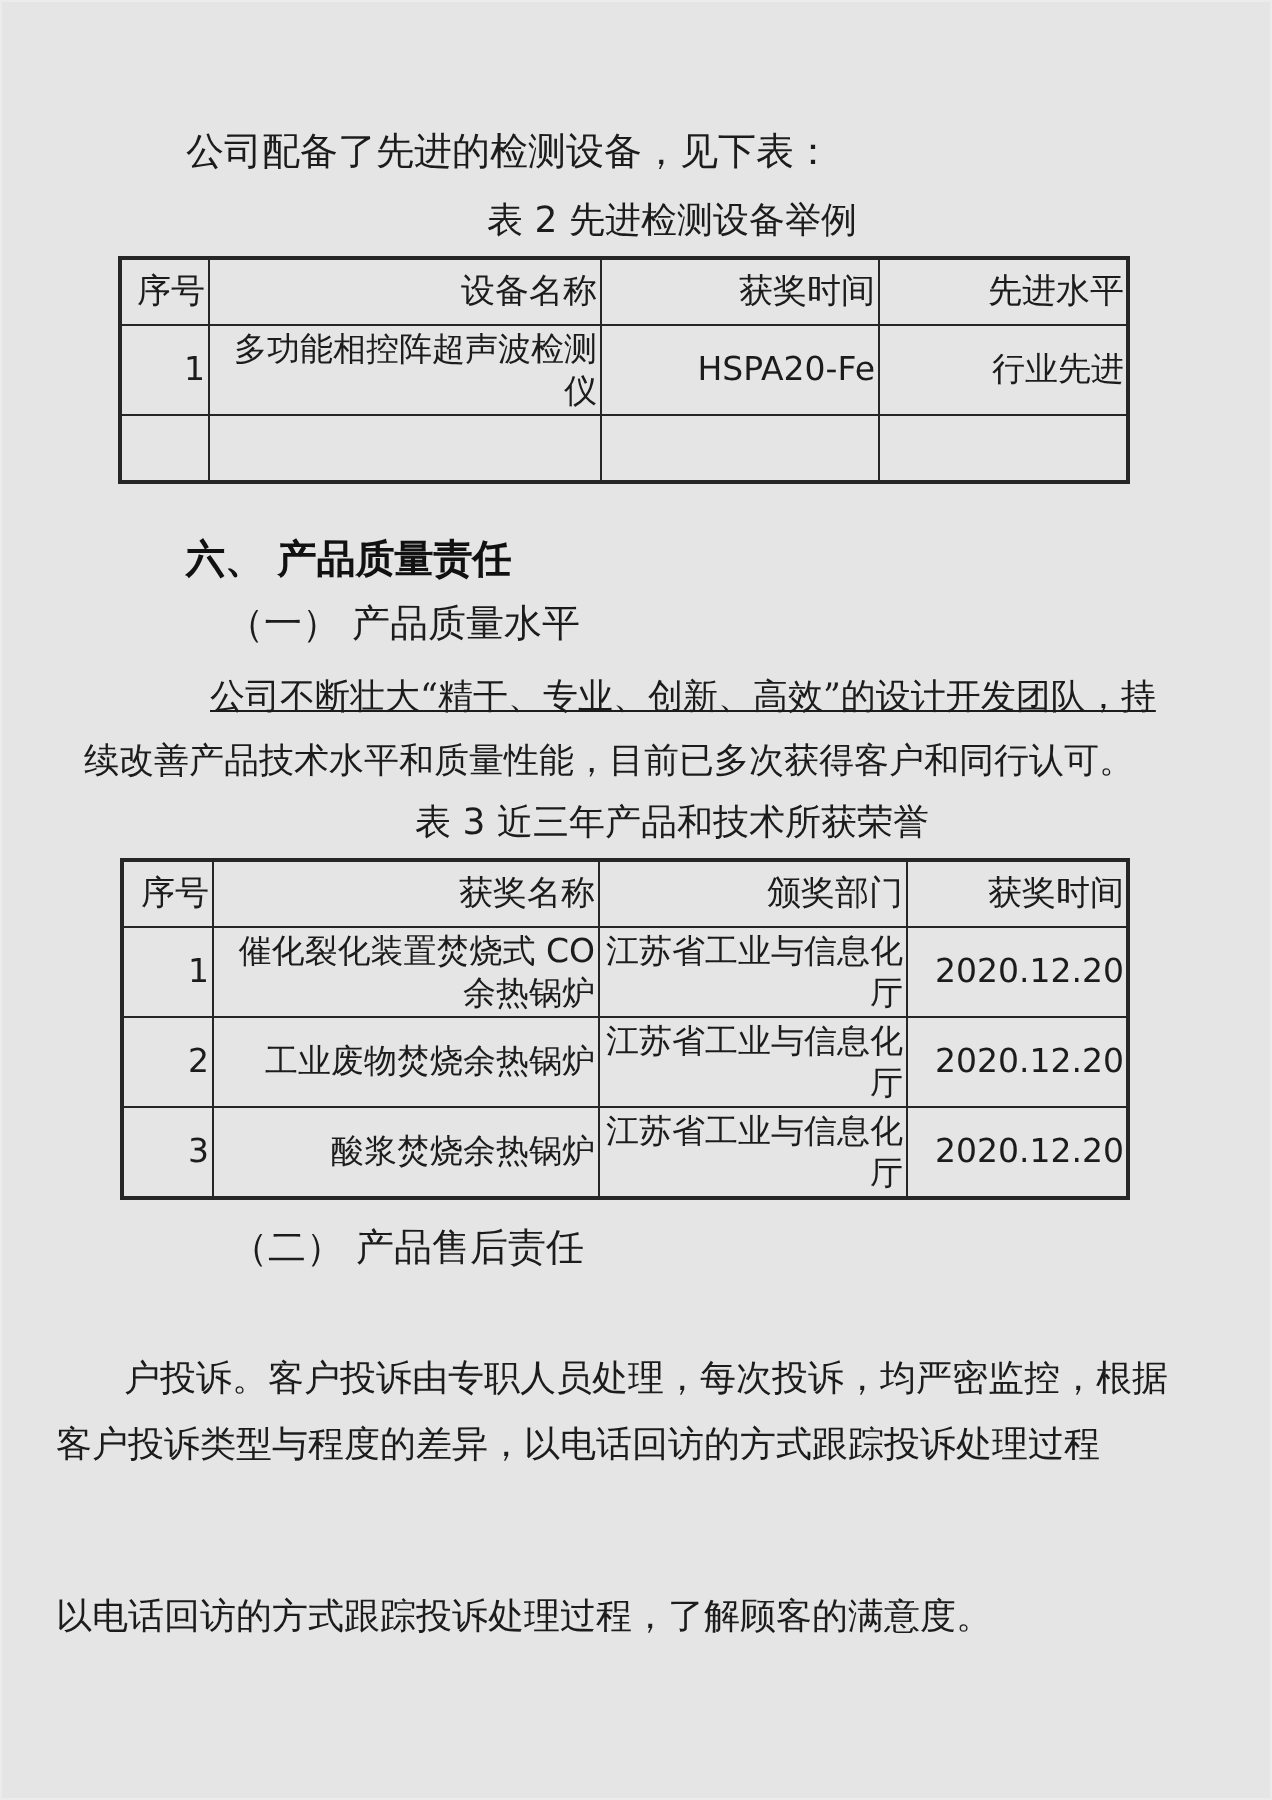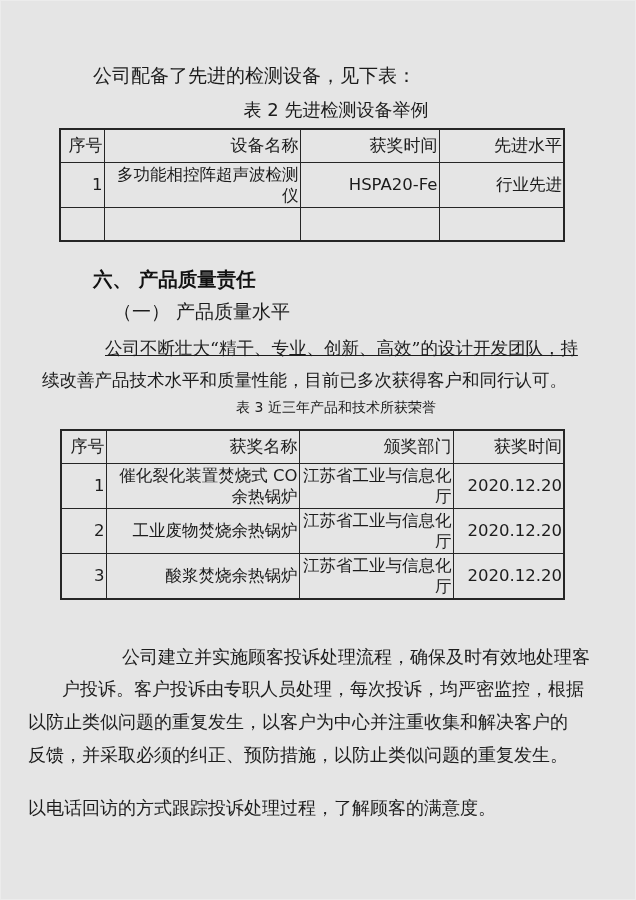--- a/index.html
+++ b/index.html
@@ -22,21 +22,21 @@
   
   .intro       { top: 63px;  left: 93px;  font-size: 19px; }
   .t2-title    { top: 98px;  left: 0; width: 636px; box-sizing: border-box;
                  padding-left: 36px; text-align: center; font-size: 18px;
                  font-family: "DejaVu Sans", "Liberation Sans", serif; }
   .sec-heading { top: 266px; left: 93px;  font-size: 19.5px; font-weight: 700; color:#111; }
   .sub1        { top: 299px; left: 113px; font-size: 19px; }
   .pA1         { top: 336px; left: 105px; font-size: 17.5px; text-decoration: underline; }
   .pA2         { top: 368px; left: 42px;  font-size: 17.5px; }
   .t3-title    { top: 399px; left: 0; width: 636px; box-sizing: border-box;
-                 padding-left: 36px; text-align: center; font-size: 14px;
+                 padding-left: 36px; text-align: center; font-size: 18px;
                  font-family: "DejaVu Sans", "Liberation Sans", serif; }
   .sub2        { top: 611px; left: 115px; font-size: 19px; }
   .pB1         { top: 645px; left: 122px; font-size: 18px; }
   .pB2         { top: 677px; left: 62px;  font-size: 18px; }
   .pB3         { top: 710px; left: 28px;  font-size: 18px; }
   .pB4         { top: 743px; left: 28px;  font-size: 18px; }
   .pB5         { top: 776px; left: 28px;  font-size: 18px; margin-top: 20px; }
   .page-num    { top: 820px; left: 0; width: 636px; text-align: center;
                  font-size: 10px; color: #3a3a3a;
                  font-family: "DejaVu Sans", "Liberation Sans", sans-serif; }
@@ -140,21 +140,20 @@
     </tr>
     <tr class="h33">
       <td>3</td>
       <td>酸浆焚烧余热锅炉</td>
       <td>江苏省工业与信息化厅</td>
       <td>2020.12.20</td>
     </tr>
   </tbody>
     </table>
 
+  <div class="abs sub2">（二） 产品售后责任</div>
 
-  <div class="abs pB1">公司建立并实施顾客投诉处理流程，确保及时有效地处理客</div>
   <div class="abs pB2">户投诉。客户投诉由专职人员处理，每次投诉，均严密监控，根据</div>
-  <div class="abs pB3">以防止类似问题的重复发生，以客户为中心并注重收集和解决客户的</div>
-  <div class="abs pB4">反馈，并采取必须的纠正、预防措施，以防止类似问题的重复发生。</div>
+  <div class="abs pB3">客户投诉类型与程度的差异，以电话回访的方式跟踪投诉处理过程</div>
   <div class="abs pB5">以电话回访的方式跟踪投诉处理过程，了解顾客的满意度。</div>
 
 
 </div>
 
 </body></html>

